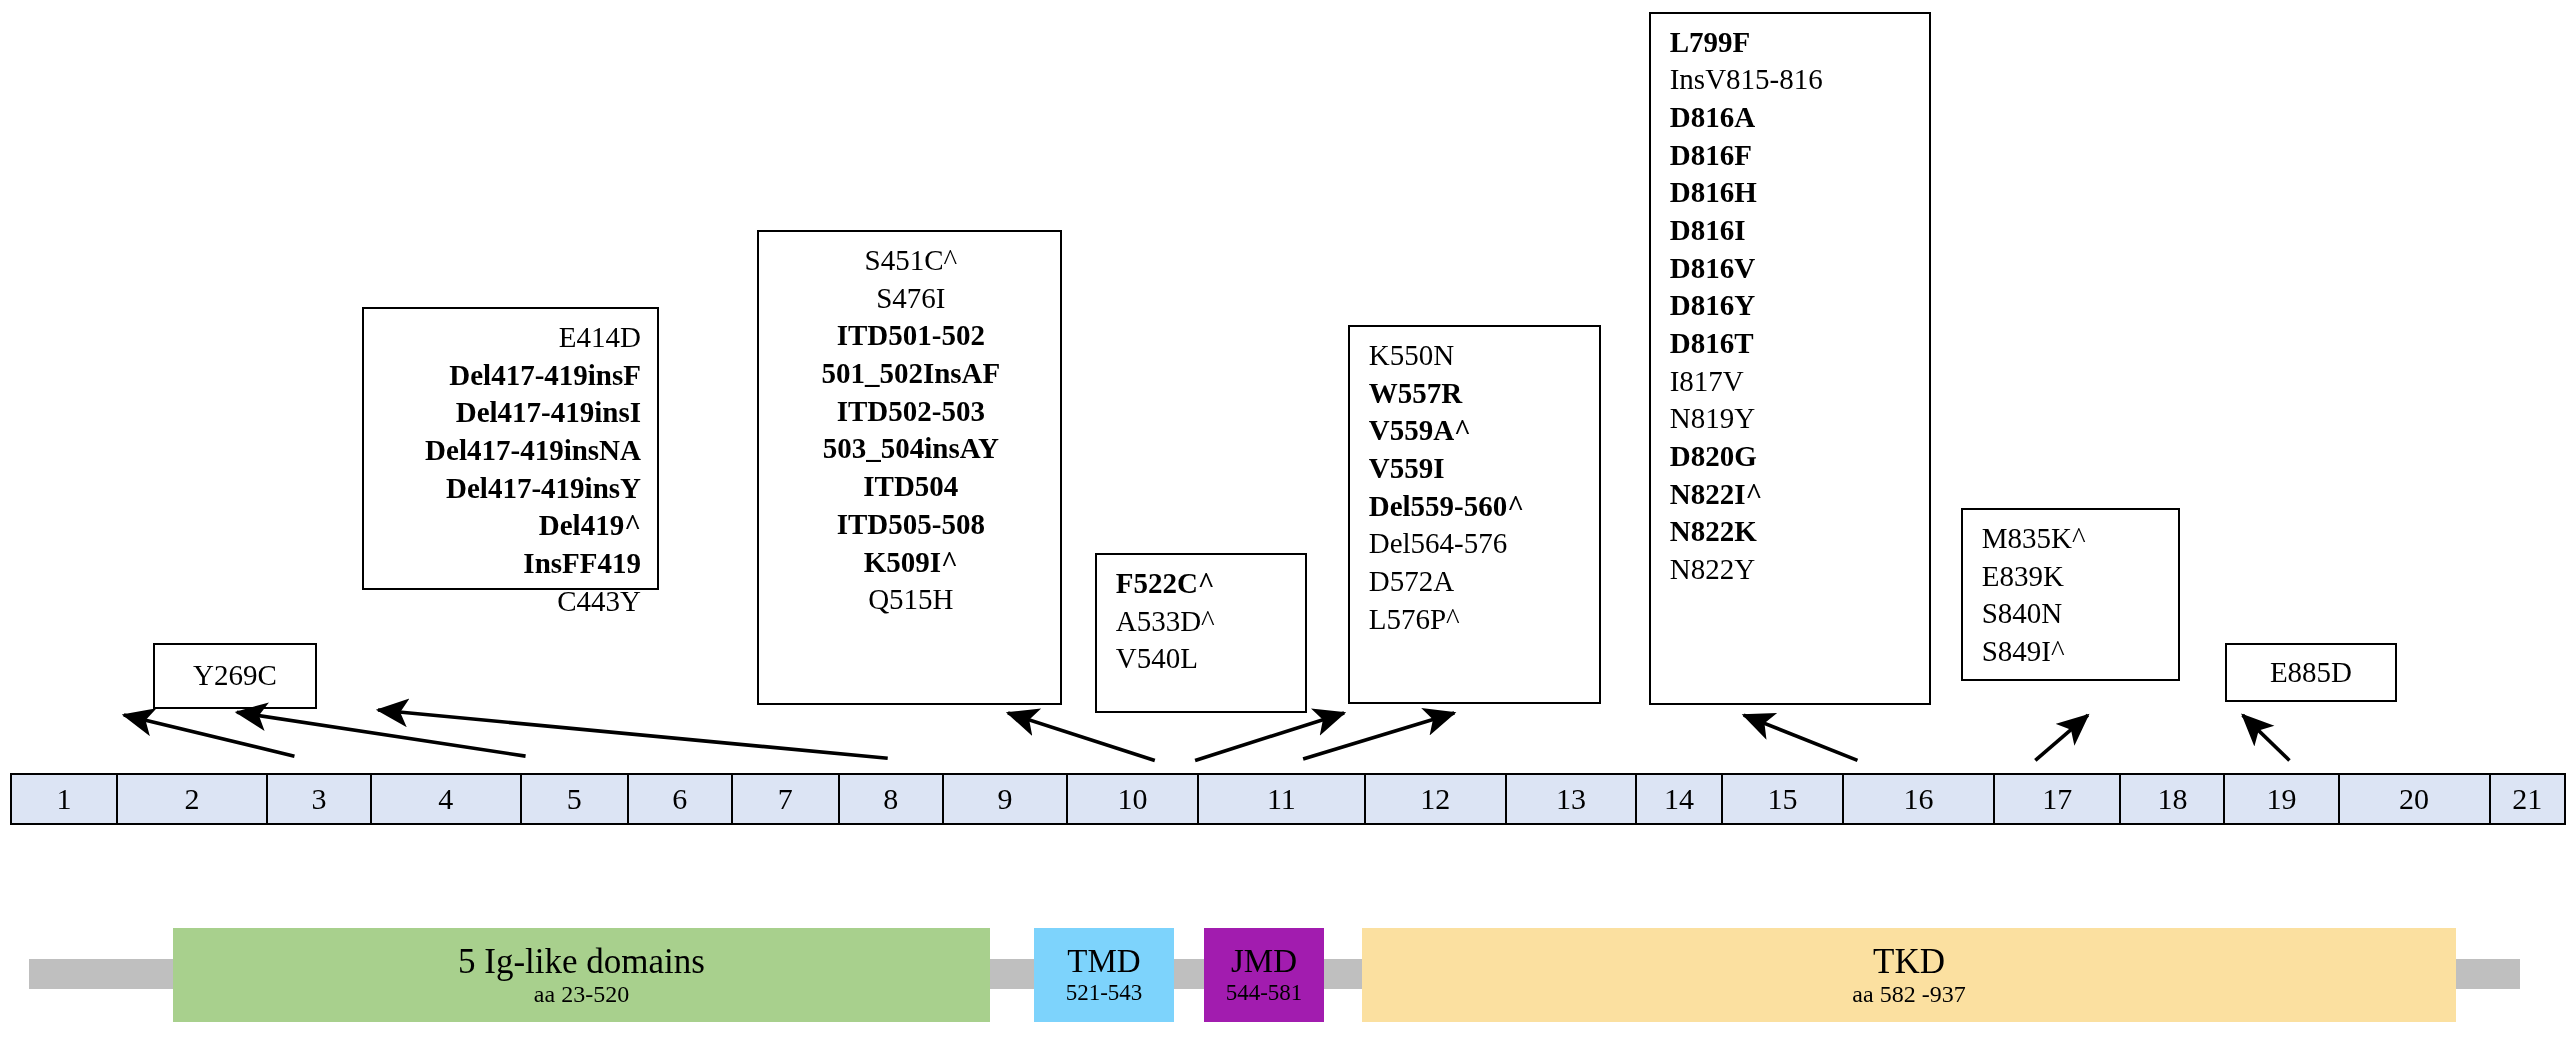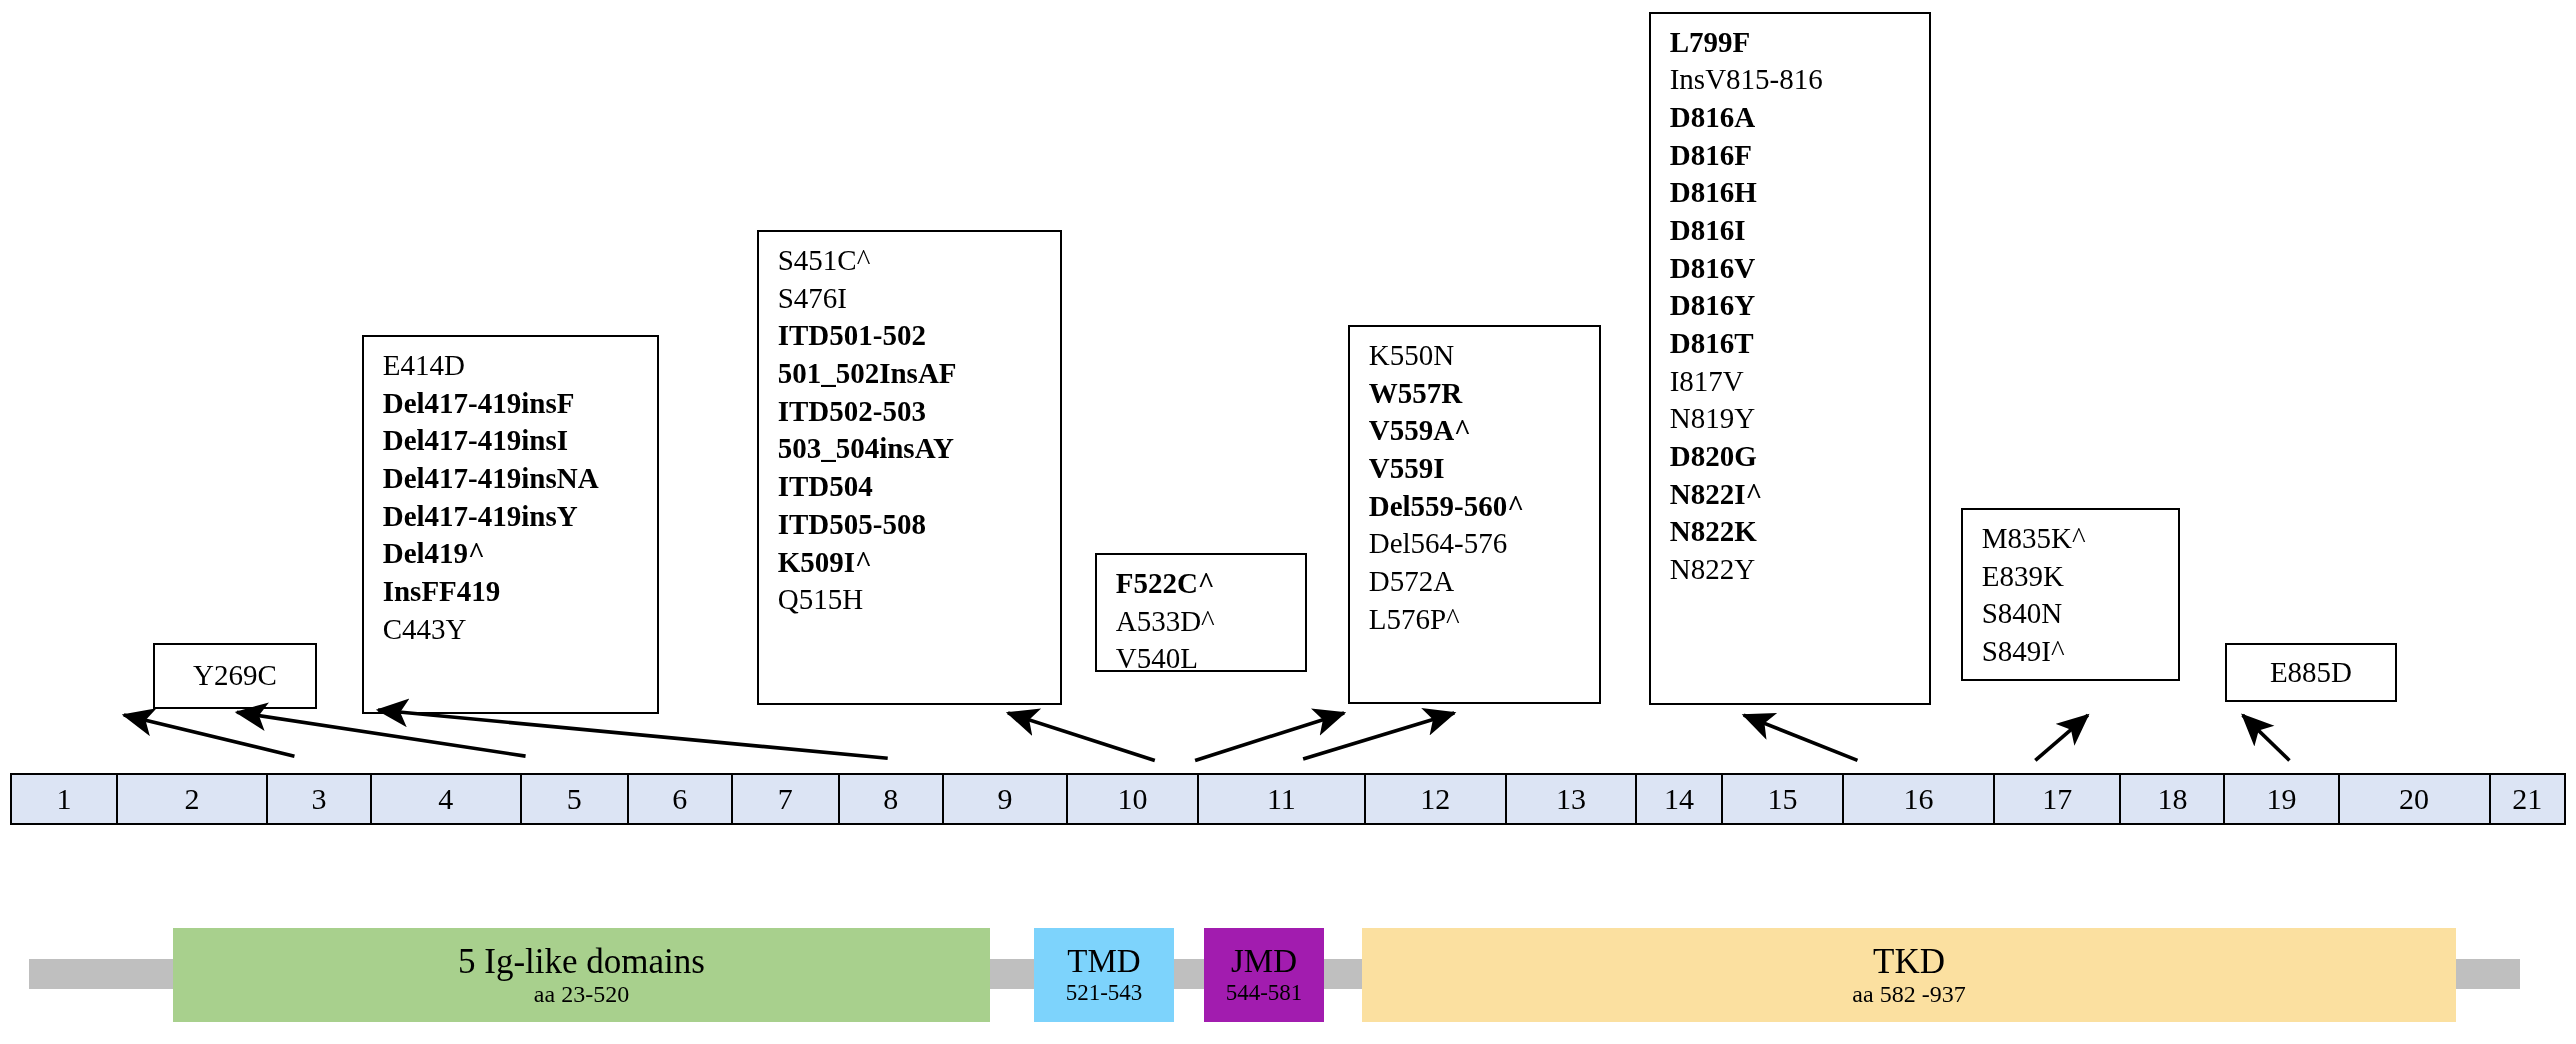--- a/index.html
+++ b/index.html
@@ -111,45 +111,45 @@
 </style>
 </head>
 <body>
 
 <div id="stage">
 
   <div class="mut-box single" style="left:153px; top:643px; width:164px; height:66px;">
     <span class="mut-line">Y269C</span>
   </div>
 
-  <div class="mut-box" style="left:362px; top:335px; width:297px; height:379px;">
+  <div class="mut-box" style="left:362px; top:307px; width:297px; height:283px;text-align:right;">
     <div class="mut-line">E414D</div>
     <div class="mut-line b">Del417-419insF</div>
     <div class="mut-line b">Del417-419insI</div>
     <div class="mut-line b">Del417-419insNA</div>
     <div class="mut-line b">Del417-419insY</div>
     <div class="mut-line b">Del419^</div>
     <div class="mut-line b">InsFF419</div>
     <div class="mut-line">C443Y</div>
   </div>
 
-  <div class="mut-box" style="left:757px; top:230px; width:305px; height:475px;">
+  <div class="mut-box" style="left:757px; top:230px; width:305px; height:475px;text-align:center;">
     <div class="mut-line">S451C^</div>
     <div class="mut-line">S476I</div>
     <div class="mut-line b">ITD501-502</div>
     <div class="mut-line b">501_502InsAF</div>
     <div class="mut-line b">ITD502-503</div>
     <div class="mut-line b">503_504insAY</div>
     <div class="mut-line b">ITD504</div>
     <div class="mut-line b">ITD505-508</div>
     <div class="mut-line b">K509I^</div>
     <div class="mut-line">Q515H</div>
   </div>
 
-  <div class="mut-box" style="left:1095px; top:553px; width:212px; height:119px;">
+  <div class="mut-box" style="left:1095px; top:553px; width:212px; height:160px;">
     <div class="mut-line b">F522C^</div>
     <div class="mut-line">A533D^</div>
     <div class="mut-line">V540L</div>
   </div>
 
   <div class="mut-box" style="left:1348px; top:325px; width:253px; height:379px;">
     <div class="mut-line">K550N</div>
     <div class="mut-line b">W557R</div>
     <div class="mut-line b">V559A^</div>
     <div class="mut-line b">V559I</div>

